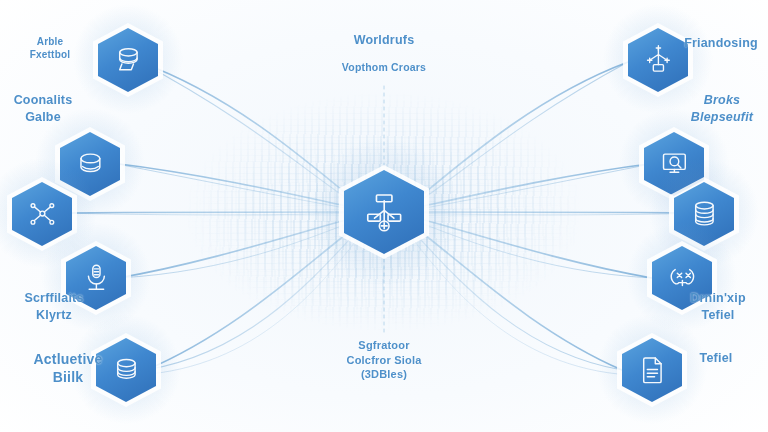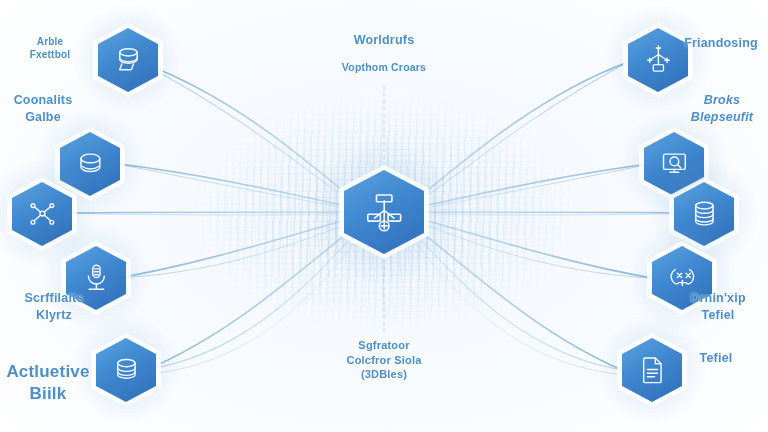--- a/index.html
+++ b/index.html
@@ -237,21 +237,21 @@
     <div class="hex-ring" style="width:70px;height:74px;"></div>
     <div class="hex" style="width:60px;height:64px;">
       <svg class="icon" viewBox="0 0 48 48" fill="none" stroke="#ffffff" stroke-width="2" stroke-linecap="round" stroke-linejoin="round">
         <ellipse cx="24" cy="15" rx="12" ry="5"></ellipse>
         <path d="M12 15 v16 c0 2.8 5.4 5 12 5 s12-2.2 12-5 V15"></path>
         <path d="M12 21.5 c0 2.8 5.4 5 12 5 s12-2.2 12-5"></path>
         <path d="M12 27 c0 2.8 5.4 5 12 5 s12-2.2 12-5"></path>
       </svg>
     </div>
   </div>
-  <div class="label lbl-left" style="left:2px;top:350px;width:92px;font-size:17px;margin-top:11px;">
+  <div class="label lbl-left" style="left:22px;top:350px;width:92px;font-size:14px;">
     <span class="ln">Actluetive</span>
     <span class="ln">Biilk</span>
   </div>
 
   <div class="node" style="left:628px;top:28px;">
     <div class="glow" style="left:-26px;top:-24px;width:112px;height:110px;"></div>
     <div class="hex-ring" style="width:70px;height:74px;"></div>
     <div class="hex" style="width:60px;height:64px;">
       <svg class="icon" viewBox="0 0 48 48" fill="none" stroke="#ffffff" stroke-width="1.9" stroke-linecap="round" stroke-linejoin="round">
         <path d="M24 8 v9 M24 17 L12 25 M24 17 L36 25 M24 17 v14"></path>

